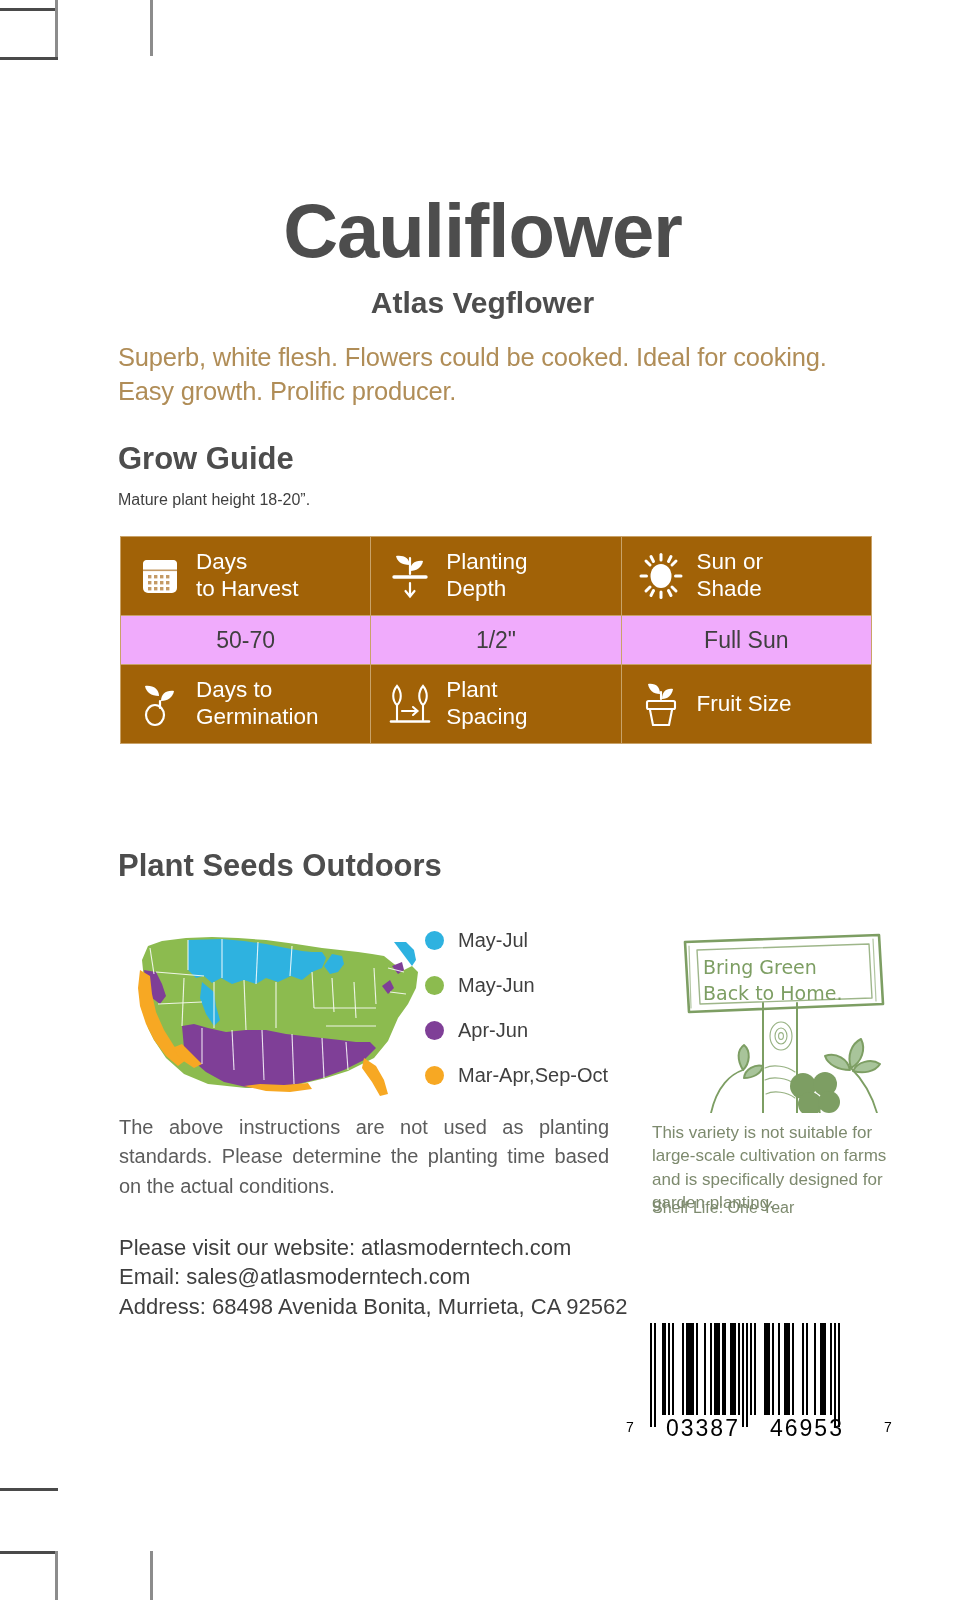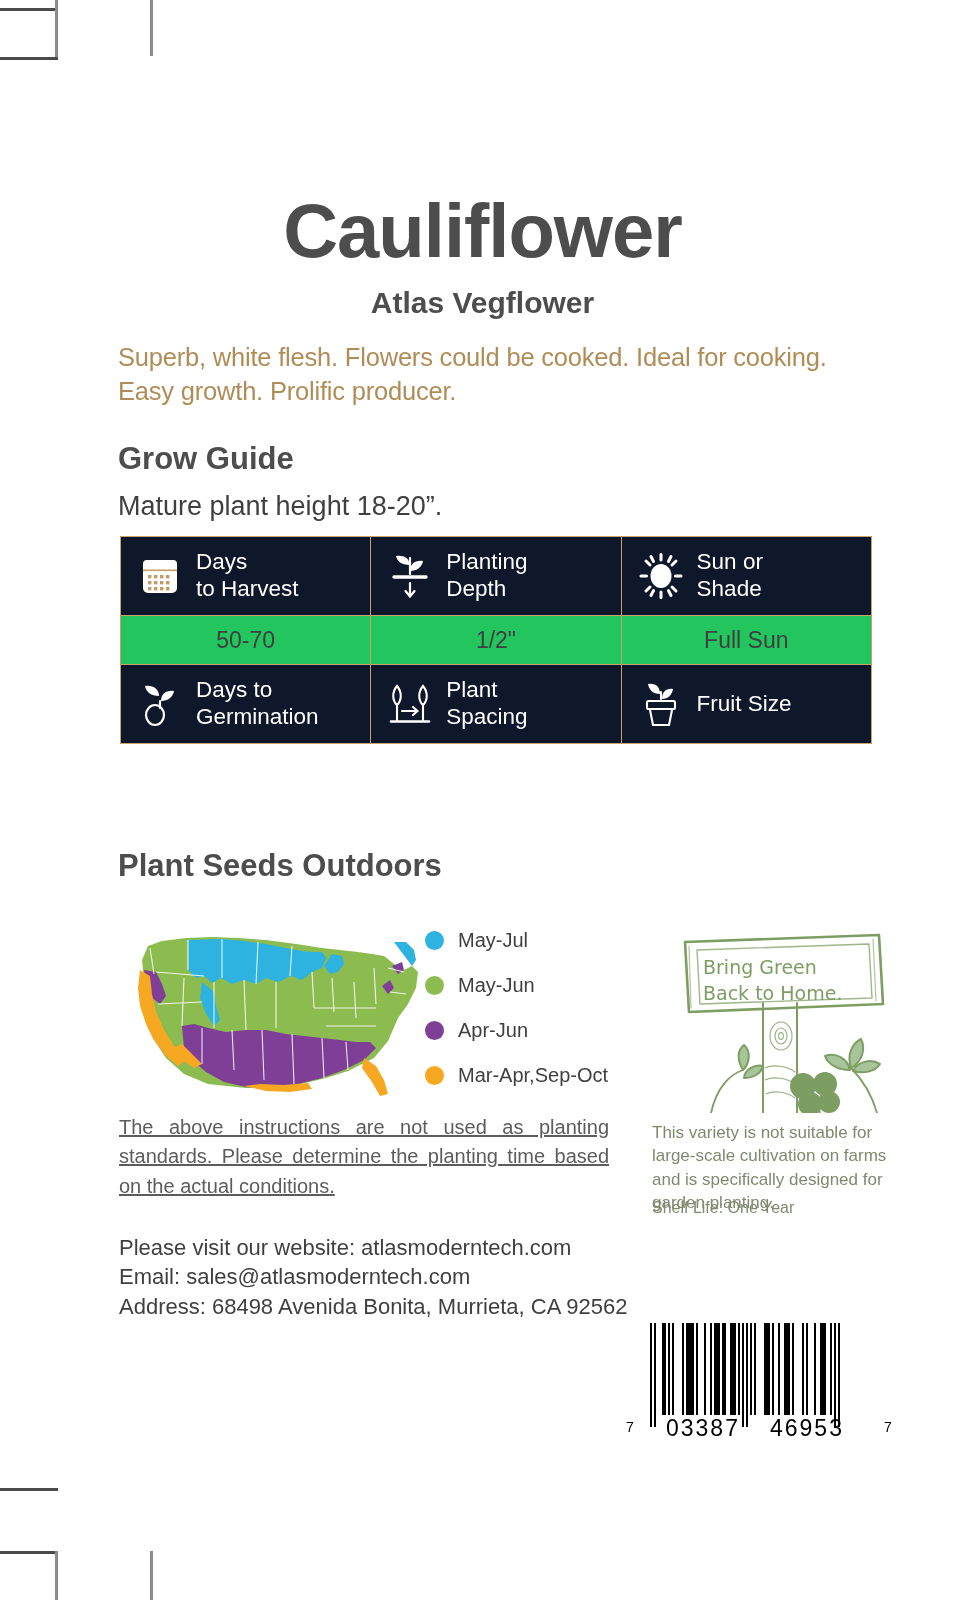--- a/index.html
+++ b/index.html
@@ -65,45 +65,45 @@
     font-size: 31px;
     font-weight: 700;
     color: #4d4d4d;
   }
   #grow-guide-head { left: 118px; top: 438px; }
   #plant-outdoors-head { left: 118px; top: 845px; }
 
   .mature-height {
     position: absolute;
     left: 118px; top: 488px;
-    font-size: 27px;
+    font-size: 16px;
     color: #3f3f3f;
   }
 
   
   .guide-table {
     position: absolute;
     left: 120px; top: 533px;
     width: 752px;
     border-collapse: collapse;
     table-layout: fixed;
   }
   .guide-table td {
     border: 1px solid #c9a268;
     padding: 0;
     margin: 0;
   }
   tr.hdr td {
-    background: #0f172a;
+    background: #a16207;
     height: 78px;
     vertical-align: middle;
     padding-left: 14px;
   }
   tr.val td {
-    background: #22c55e;
+    background: #f0abfc;
     height: 48px;
     text-align: center;
     vertical-align: middle;
     font-size: 23px;
     color: #3f3f3f;
   }
   .hdr-cell {
     display: flex;
     align-items: center;
     gap: 11px;
@@ -153,21 +153,20 @@
 
   
   .disclaimer {
     position: absolute;
     left: 119px; top: 1110px;
     width: 490px;
     font-size: 20px;
     line-height: 1.47;
     color: #5c5c5c;
     text-align: justify;
-    text-decoration: underline;
   }
 
   
   .sign-wrap {
     position: absolute;
     left: 645px; top: 905px;
     width: 265px; height: 205px;
   }
   .variety-note {
     position: absolute;

